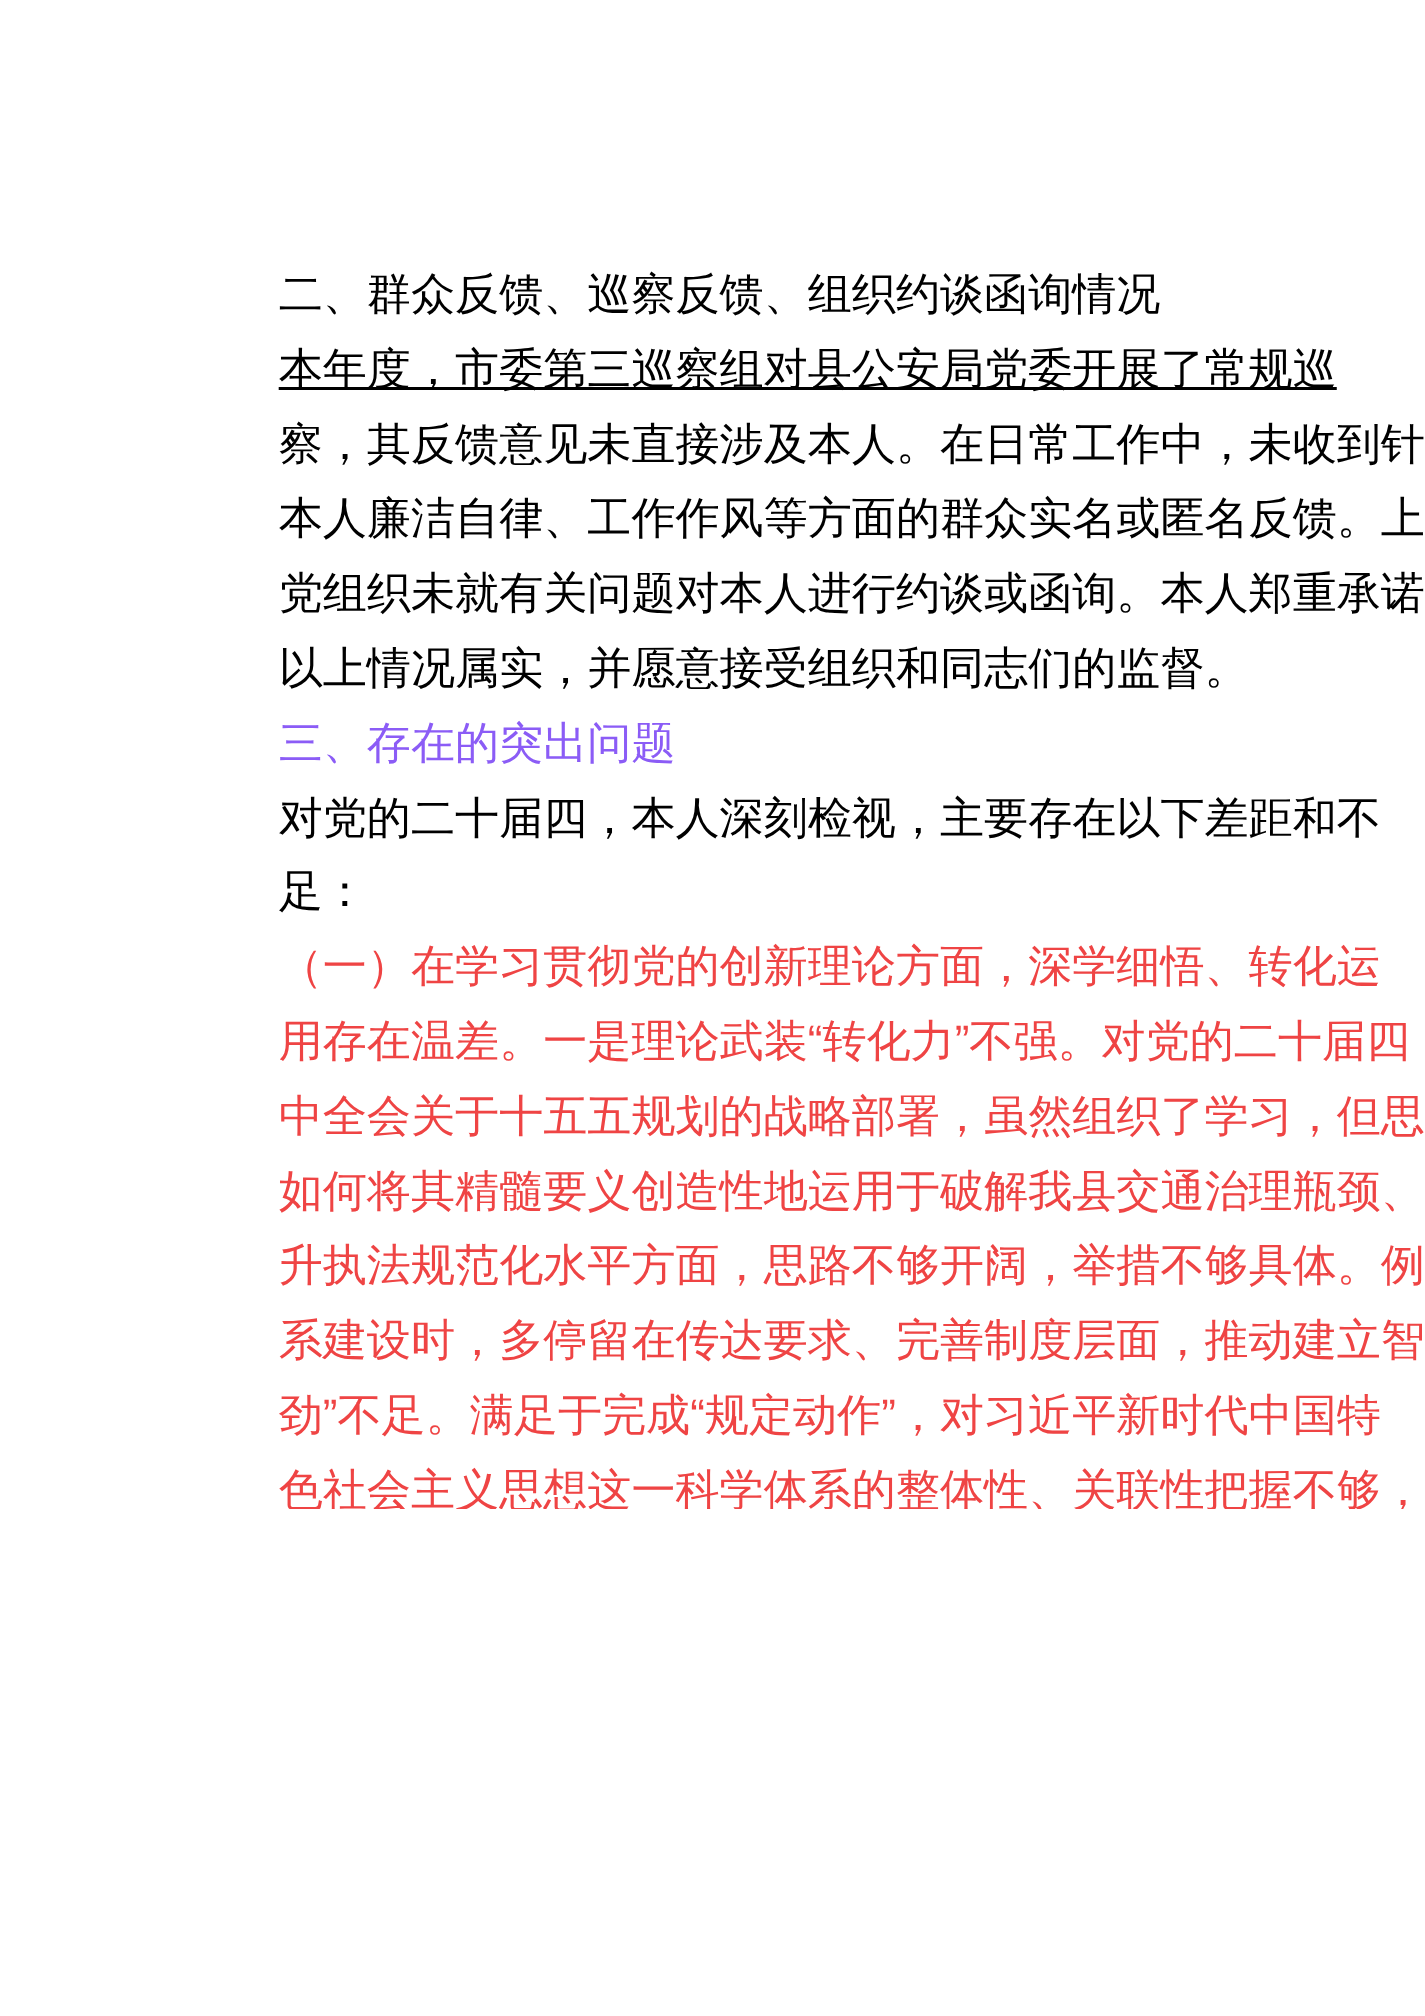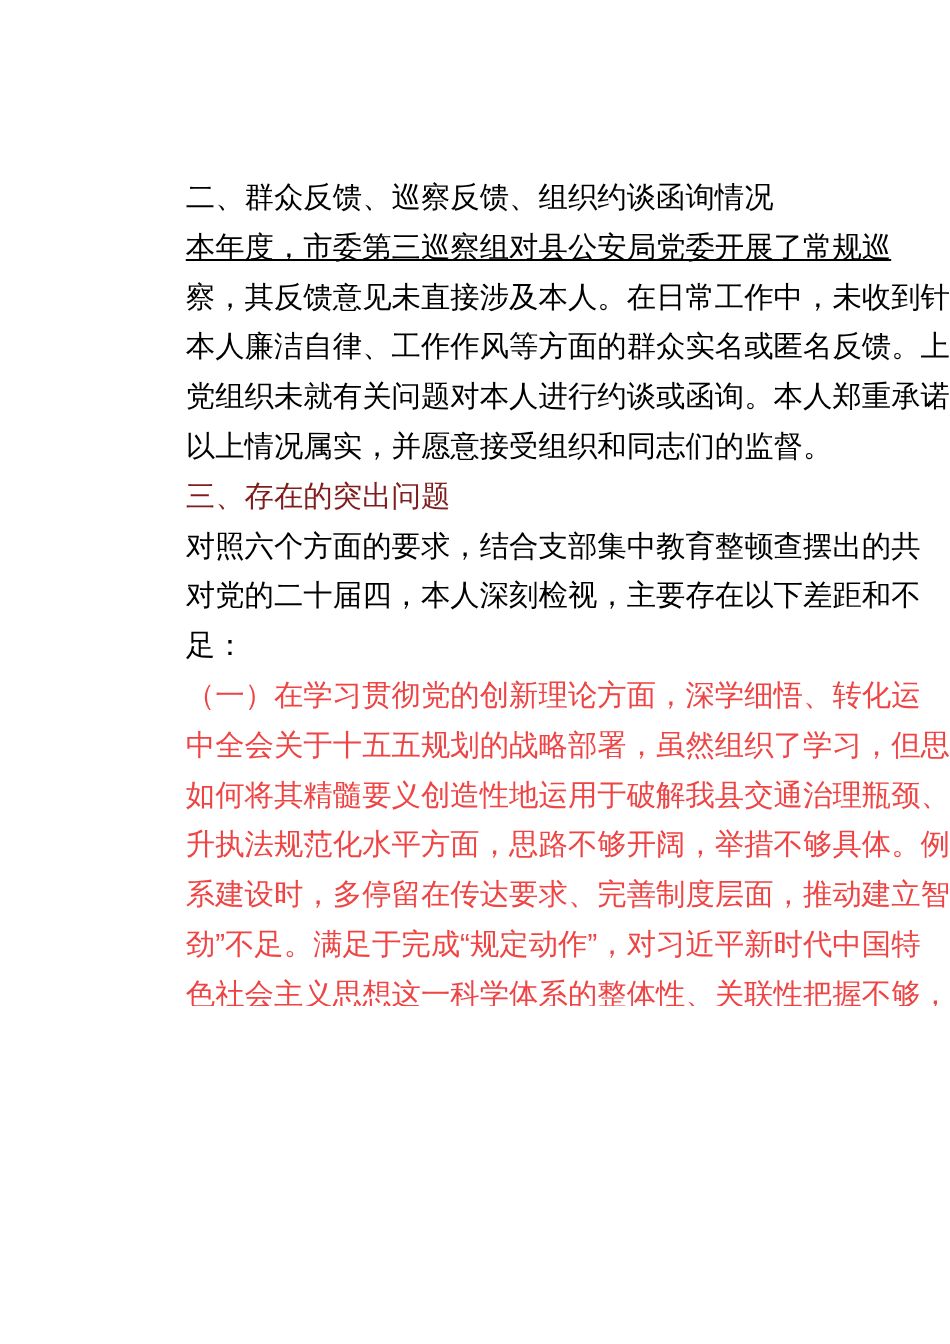--- a/index.html
+++ b/index.html
@@ -49,30 +49,30 @@
       <p class="para" style="color: rgb(0, 0, 0);">
         <span class="ln" style="text-indent: 2em;">二、群众反馈、巡察反馈、组织约谈函询情况</span>
       </p>
       <p class="para" style="color: rgb(0, 0, 0);">
         <span class="ln" style="text-indent: 2em; text-decoration: underline;">本年度，市委第三巡察组对县公安局党委开展了常规巡</span>
         <span class="ln">察，其反馈意见未直接涉及本人。在日常工作中，未收到针对</span>
         <span class="ln">本人廉洁自律、工作作风等方面的群众实名或匿名反馈。上级</span>
         <span class="ln">党组织未就有关问题对本人进行约谈或函询。本人郑重承诺，</span>
         <span class="ln">以上情况属实，并愿意接受组织和同志们的监督。</span>
       </p>
-      <p class="para" style="color: #7f1d1d;">
+      <p class="para" style="color: #8b5cf6;">
         <span class="ln" style="text-indent: 2em;">三、存在的突出问题</span>
       </p>
       <p class="para" style="color: rgb(0, 0, 0);">
-        <span class="ln" style="text-indent: 2em;">对照六个方面的要求，结合支部集中教育整顿查摆出的共</span>
         <span class="ln">对党的二十届四，本人深刻检视，主要存在以下差距和不</span>
         <span class="ln">足：</span>
       </p>
       <p class="para" style="color: #ef4444;">
         <span class="ln" style="text-indent: 2em;">（一）在学习贯彻党的创新理论方面，深学细悟、转化运</span>
+        <span class="ln">用存在温差。一是理论武装“转化力”不强。对党的二十届四</span>
         <span class="ln">中全会关于十五五规划的战略部署，虽然组织了学习，但思考</span>
         <span class="ln">如何将其精髓要义创造性地运用于破解我县交通治理瓶颈、提</span>
         <span class="ln">升执法规范化水平方面，思路不够开阔，举措不够具体。例</span>
         <span class="ln">系建设时，多停留在传达要求、完善制度层面，推动建立智能</span>
         <span class="ln">劲”不足。满足于完成“规定动作”，对习近平新时代中国特</span>
         <span class="ln">色社会主义思想这一科学体系的整体性、关联性把握不够，碎</span>
       </p>
     </div>
 </div>
 

